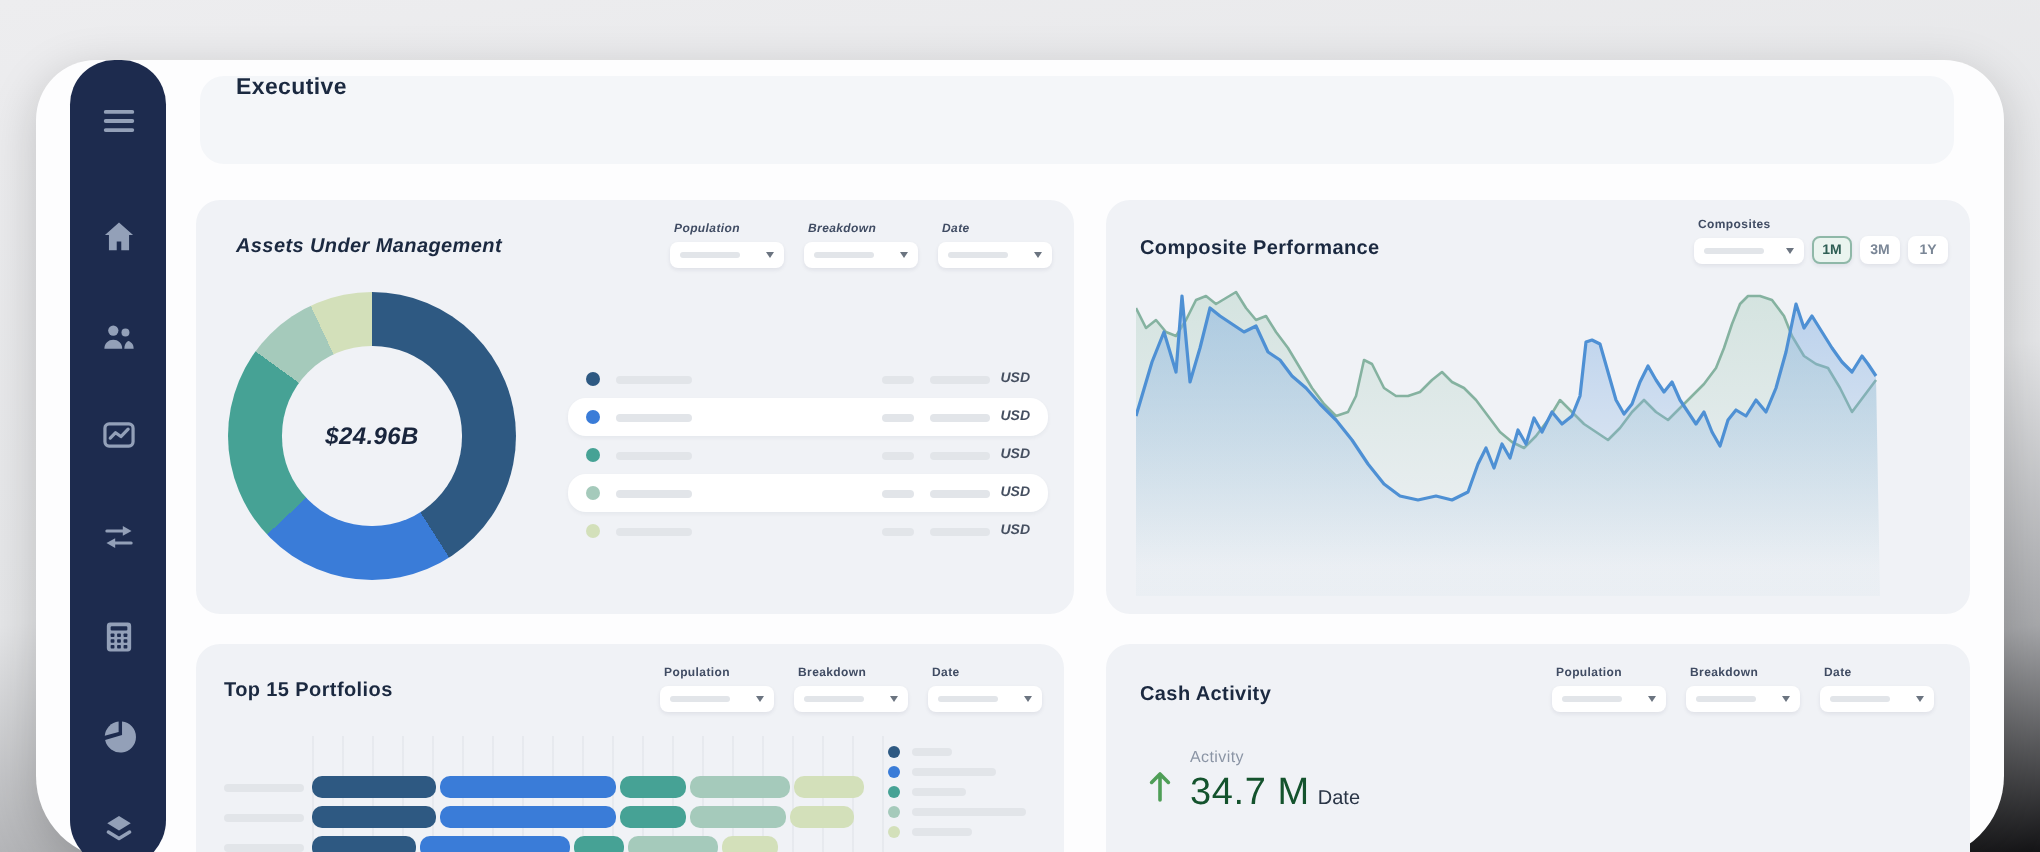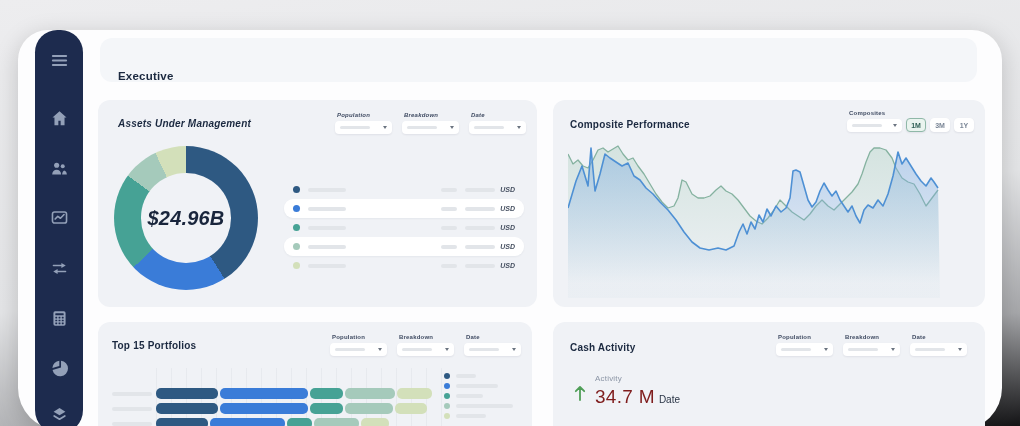--- a/index.html
+++ b/index.html
@@ -10,21 +10,21 @@
   .container { position:absolute; left:18px; top:30px; width:984px; height:400px;
            background:#fdfdfe; border-radius:30px 30px 42px 42px; box-shadow:0 6px 24px rgba(0,0,0,.18); }
   
   .sidebar { position:absolute; left:35px; top:30px; width:48px; height:404px;
            background:#1d2b4e; border-radius:26px 26px 28px 28px;
            display:flex; flex-direction:column; align-items:center; }
   .s-icon { width:20px; height:20px; display:flex; align-items:center; justify-content:center; cursor:pointer; }
   .s-icon svg { width:19px; height:19px; }
   
   .header { position:absolute; left:100px; top:38px; width:877px; height:44px;
-           background:#f4f6f9; border-radius:12px; display:flex; align-items:flex-end; padding-left:18px; }
+           background:#f4f6f9; border-radius:12px; display:flex; align-items:flex-start; padding-left:18px; }
   .header-title { font-size:11.5px; font-weight:700; color:#1b2940; letter-spacing:.2px; }
   
   .card { position:absolute; background:#f0f2f6; border-radius:12px; overflow:hidden; }
   .card-aum  { left:98px;  top:100px; width:439px; height:207px;font-style:italic; }
   .card-comp { left:553px; top:100px; width:432px; height:207px; }
   .card-port { left:98px;  top:322px; width:434px; height:150px; }
   .card-cash { left:553px; top:322px; width:432px; height:150px; }
   .card-title { position:absolute; font-size:10px; font-weight:700; color:#1b2940; letter-spacing:.2px; }
   
   .filter-bar { position:absolute; top:12px; display:flex; gap:10px; }
@@ -33,21 +33,21 @@
   .f-select { height:13px; background:#fff; border-radius:4px; box-shadow:0 1px 2px rgba(20,30,60,.08);
            display:flex; align-items:center; justify-content:space-between; padding:0 5px; cursor:pointer; }
   .ph { background:#e2e5e9; border-radius:2px; }
   .f-select .ph { width:30px; height:3px; }
   .caret { width:0; height:0; border-left:2.5px solid transparent; border-right:2.5px solid transparent;
            border-top:3px solid #6b7480; }
   
   .donut { position:absolute; left:16px; top:46px; width:144px; height:144px; border-radius:50%; }
   .hole { position:absolute; inset:19%; border-radius:50%; background:#f0f2f6;
            display:flex; align-items:center; justify-content:center; }
-  .center-val { font-size:20px; font-weight:700; color:#19253c; letter-spacing:.2px; }
+  .center-val { font-size:12px; font-weight:700; color:#19253c; letter-spacing:.2px; }
   
   .aum-legend { position:absolute; left:186px; top:80px; width:240px; }
   .l-row { height:19px; display:flex; align-items:center; padding:0 9px; border-radius:9px; cursor:pointer; }
   .l-row.alt { background:#fff; box-shadow:0 1px 2px rgba(20,30,60,.05); }
   .dot { width:7px; height:7px; border-radius:50%; flex:0 0 auto; }
   .l-name { width:38px; height:4px; margin-left:8px; }
   .l-sp { flex:1; }
   .l-v1 { width:16px; height:4px; }
   .l-v2 { width:30px; height:4px; margin-left:8px; }
   .usd { font-size:7px; font-weight:700; color:#454f60; margin-left:5px; }
@@ -69,21 +69,21 @@
   .p-legend { position:absolute; left:346px; top:51px; }
   .pl-item { display:flex; align-items:center; gap:6px; margin-bottom:4px; height:6px; }
   .pl-item .dot { width:6px; height:6px; }
   .pl-bar { height:4px; }
   
   .cash-stat { position:absolute; left:20px; top:52px; display:flex; }
   .up-arrow { margin-top:10px; }
   .cash-text { margin-left:8px; }
   .cash-label { font-size:8px; color:#8b95a5; letter-spacing:.2px; }
   .cash-valrow { display:flex; align-items:baseline; margin-top:3px; }
-  .cash-value { font-size:19px; font-weight:500; color:#7f1d1d; letter-spacing:.3px; }
+  .cash-value { font-size:19px; font-weight:500; color:#14532d; letter-spacing:.3px; }
   .cash-unit { font-size:10px; font-weight:500; color:#2a3546; margin-left:4px; }
 </style>
 </head>
 <body>
 
 <div class="stage">
   <div class="container"></div>
 
   <nav class="sidebar">
     <div class="s-icon" style="margin-top:20px">

